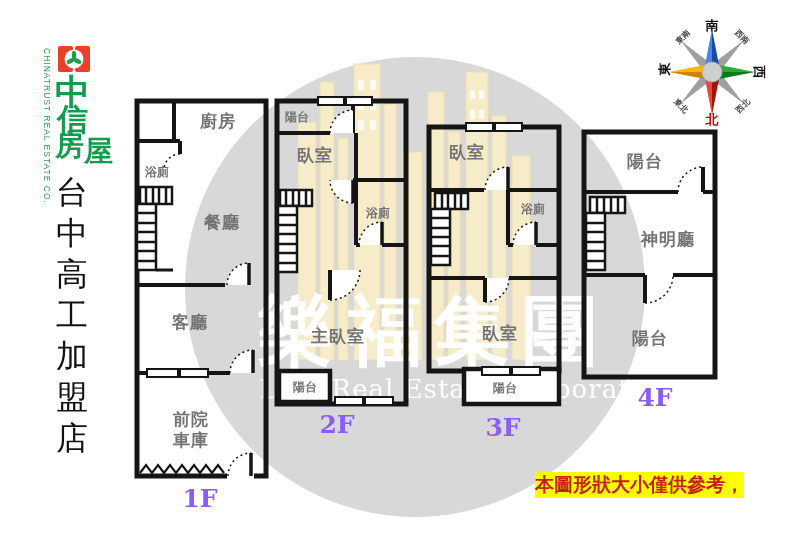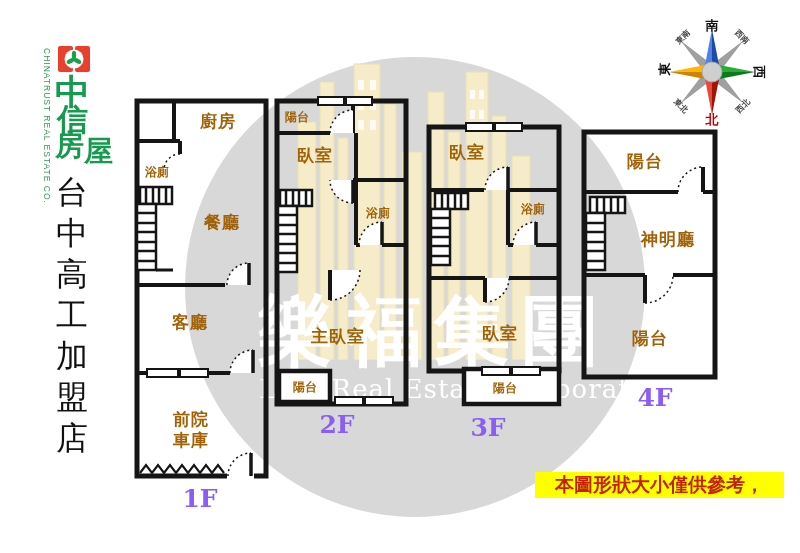--- a/index.html
+++ b/index.html
@@ -12,42 +12,42 @@
   .wm-title{position:absolute;left:258px;top:293px;font-family:"DejaVu Serif",serif;
             font-weight:bold;font-size:76px;line-height:1;letter-spacing:12px;color:#ffffff;white-space:nowrap;}
   .wm-en{position:absolute;left:259px;top:376px;font-family:"DejaVu Serif",serif;
          font-size:26px;line-height:1;color:#ffffff;letter-spacing:1px;white-space:nowrap;}
   .wm-slogan{position:absolute;left:262px;top:407px;font-weight:bold;font-size:33px;line-height:1;
              letter-spacing:2px;color:#f1f1f1;white-space:nowrap;}
   
   .floor{position:absolute;}
   .floor svg{position:absolute;left:0;top:0;}
   .room-label{position:absolute;transform:translate(-50%,-50%);white-space:nowrap;
-              font-weight:bold;font-size:17px;letter-spacing:1px;color:#a16207;}
+              font-weight:bold;font-size:17px;letter-spacing:1px;color:#737373;}
   .room-label.small{font-size:12px;letter-spacing:0;}
   .room-label.two-line{text-align:center;line-height:1.25;}
   .floor-label{position:absolute;transform:translate(-50%,-50%);font-family:"DejaVu Serif",serif;
                font-weight:bold;font-size:25px;color:#8b5cf6;}
   
   .vert-en{position:absolute;left:42px;top:48px;writing-mode:vertical-rl;
            font-size:8.5px;letter-spacing:1px;color:#2e9e52;font-family:"Liberation Sans",sans-serif;}
   .logo-char{position:absolute;font-family:"DejaVu Serif",serif;font-weight:bold;
              color:#169a4e;line-height:1;}
   .store-col{position:absolute;left:54px;top:176px;width:36px;display:flex;flex-direction:column;
              gap:9px;font-family:"DejaVu Serif",serif;font-size:32px;line-height:1;color:#111;text-align:center;}
   
   .compass{position:absolute;left:655px;top:16px;width:115px;height:115px;}
   .compass svg{position:absolute;left:0;top:0;}
   .cp-label{position:absolute;transform:translate(-50%,-50%);font-family:"DejaVu Serif",serif;
             font-weight:bold;font-size:13px;color:#111;white-space:nowrap;}
   .cp-label.red{color:#c40000;}
   .cp-label.diag{font-size:8px;font-weight:bold;color:#444;}
   
   .note-line{position:absolute;background:#ffff00;color:#c32100;font-family:"DejaVu Serif",serif;
-             font-weight:bold;font-size:19px;line-height:1.25;padding:1px 20px;white-space:nowrap;}
+             font-weight:bold;font-size:19px;line-height:1.25;padding:1px 0;white-space:nowrap;}
 </style>
 </head>
 <body>
 
 <div class="stage">
 
   <div class="wm-circle"></div>
   <svg class="wm-buildings" width="260" height="300" viewBox="0 0 260 300">
     <g fill="#f7ecc9" stroke="#eadfae" stroke-width="1">
       <rect x="8" y="62" width="18" height="238"></rect>
@@ -247,21 +247,21 @@
       <rect x="40" y="247" width="95" height="35" fill="#ffffff" stroke="#151515" stroke-width="4.5"></rect>
       <g fill="#ffffff" stroke="#151515" stroke-width="2">
         <rect x="58" y="245" width="28" height="8"></rect>
         <rect x="88" y="245" width="28" height="8"></rect>
       </g>
     </svg>
     <div class="room-label" style="left:43px;top:30px">臥室</div>
     <div class="room-label small" style="left:109px;top:87px">浴廁</div>
     <div class="room-label" style="left:76px;top:211px">臥室</div>
     <div class="room-label small" style="left:81px;top:266px">陽台</div>
-    <div class="floor-label" style="left:64px;top:305px">3F</div>
+    <div class="floor-label" style="left:79px;top:305px">3F</div>
   </div>
 
   <div class="floor" style="left:578px;top:126px;width:146px;height:290px">
     <svg width="146" height="290" viewBox="0 0 146 290">
       <g stroke="#151515" fill="none">
         <rect x="6" y="6" width="131" height="245" stroke-width="5"></rect>
         <line x1="6" y1="66" x2="100" y2="66" stroke-width="4"></line>
         <line x1="125" y1="66" x2="137" y2="66" stroke-width="4"></line>
         <line x1="6" y1="149" x2="67" y2="149" stroke-width="4"></line>
         <line x1="95" y1="149" x2="137" y2="149" stroke-width="4"></line>

